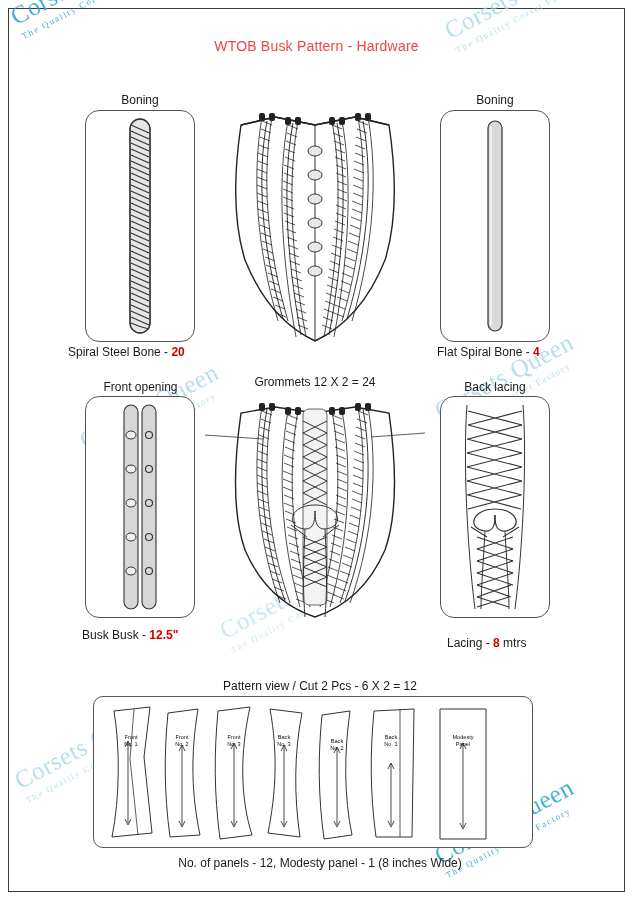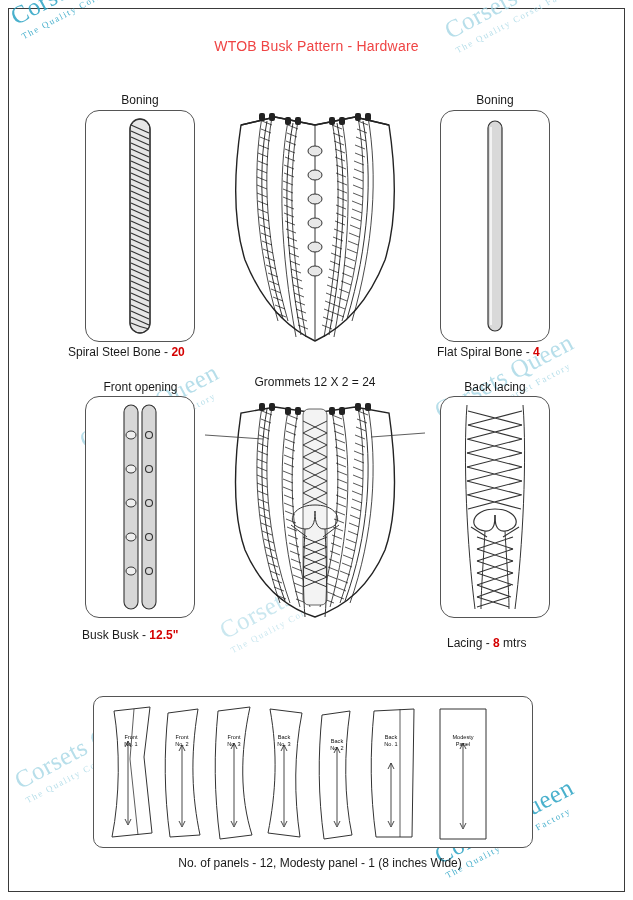--- a/index.html
+++ b/index.html
@@ -356,20 +356,21 @@
         <path d="M98 182 L122 192 M122 182 L98 192"></path>
       </g>
       <path d="M100 134 C 98 170, 98 200, 100 222" fill="none" stroke="#333" stroke-width="1"></path>
       <path d="M120 134 C 122 170, 122 200, 120 222" fill="none" stroke="#333" stroke-width="1"></path>
 
       <line x1="0" y1="40" x2="58" y2="44" stroke="#333" stroke-width="0.8"></line>
       <line x1="166" y1="42" x2="220" y2="38" stroke="#333" stroke-width="0.8"></line>
     </svg>
   </div>
 
+  <div class="caption center" style="left:180px; top:679px; width:280px;">Pattern view / Cut 2 Pcs - 6 X 2 = 12</div>
 
   <div class="panelbox" style="left:93px; top:696px; width:440px; height:152px;">
     <svg width="438" height="150" viewBox="0 0 438 150">
       <g fill="#ffffff" stroke="#333" stroke-width="1">
 
         <path d="M20 14 L56 10 L50 60 L58 136 L18 140 C 26 100, 26 50, 20 14 Z"></path>
         <path d="M40 12 L36 62 L44 138" fill="none" stroke="#333" stroke-width="0.8"></path>
 
         <path d="M74 16 L104 12 C 96 60, 98 100, 106 138 L76 140 C 70 96, 70 56, 74 16 Z"></path>
 

